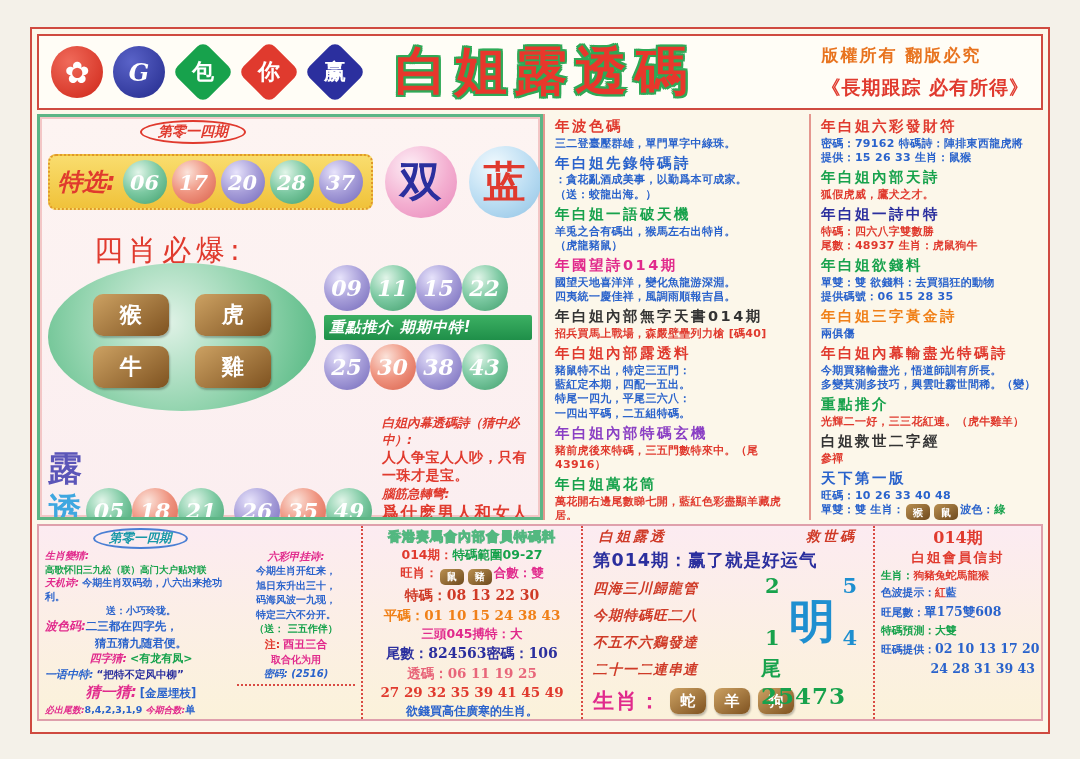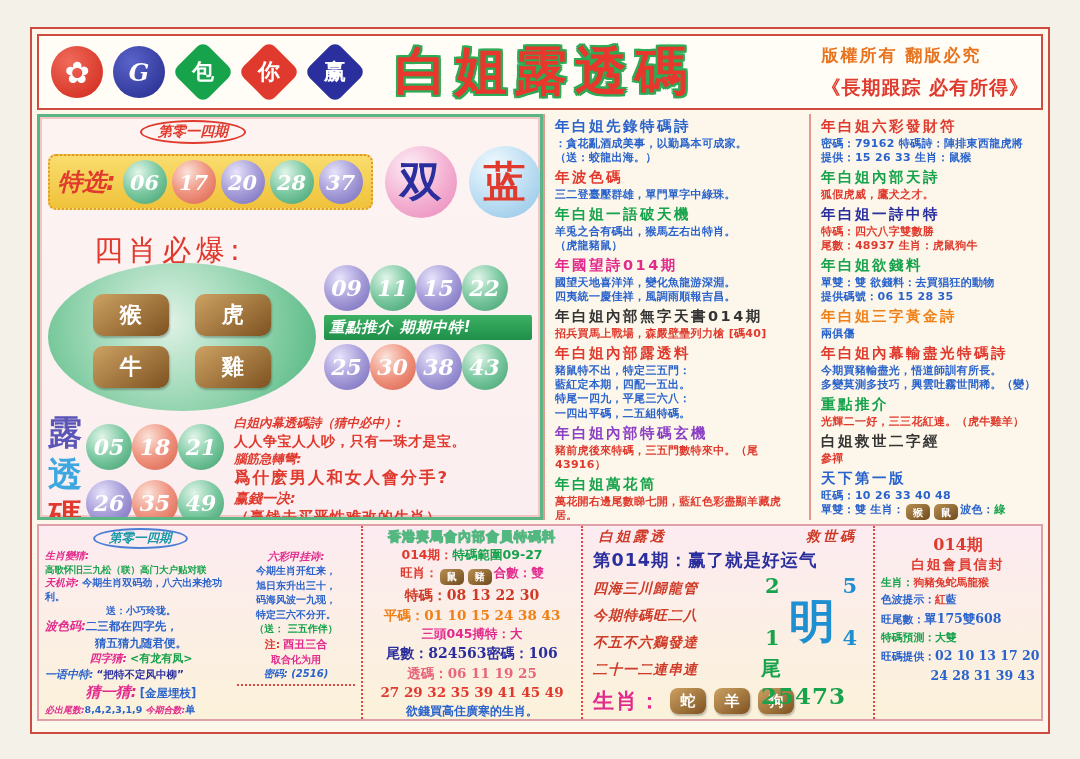--- a/index.html
+++ b/index.html
@@ -47,39 +47,39 @@
   .ellipse{width:272px;height:148px;border-radius:50%;background:radial-gradient(circle at 45% 40%,#dff2e6,#8ed2ab 55%,#4cb47c);display:flex;align-items:center;justify-content:center}
   .chipgrid{display:grid;grid-template-columns:repeat(2,76px);gap:10px 26px;margin-top:8px}
   .chip{display:flex;align-items:center;justify-content:center;background:linear-gradient(145deg,#cda263,#7e5220);border-radius:10px;color:#fff;font-weight:bold;box-shadow:1px 2px 2px rgba(0,0,0,.25)}
   .chip.lg{width:76px;height:42px;font-size:22px}
   .numblock{width:212px;display:flex;flex-direction:column;gap:4px;margin-top:2px}
   .ballrow{display:flex;}
   .promo{background:linear-gradient(180deg,#3cb063,#1f8f49);color:#fff;font-weight:bold;font-style:italic;font-size:15px;letter-spacing:1px;padding:3px 6px;white-space:nowrap;border-radius:2px}
   .lp-bot{display:flex;margin-top:4px;gap:6px}
   .lutou{display:flex;align-items:center;gap:4px}
   .lutouchars{display:flex;flex-direction:column;gap:8px;font-weight:bold;font-size:34px;line-height:1;font-family:"DejaVu Serif",serif}
-  .lutouballs{display:flex;flex-direction:column;gap:10px;margin-top:2px}
+  .lutouballs{display:flex;flex-direction:row;gap:10px;margin-top:2px}
   .lp-poem{flex:1;padding-left:4px;line-height:1.32}
   .pm-title{color:#e03a2e;font-weight:bold;font-style:italic;font-size:12.5px}
   .pm-line{color:#e03a2e;font-weight:bold;font-size:14px;letter-spacing:.5px}
   .pm-brain{color:#e03a2e;font-weight:bold;font-style:italic;font-size:12.5px;margin-top:1px}
   .pm-q{color:#e03a2e;font-weight:bold;font-size:16.5px;letter-spacing:2px}
   .pm-win{color:#e03a2e;font-weight:bold;font-style:italic;font-size:14px}
   .pm-ans{color:#e03a2e;font-weight:bold;font-size:15px;letter-spacing:1px}
   
   .sec{margin-bottom:3px}
   .sh{font-weight:bold;font-size:14.5px;letter-spacing:2.5px;line-height:1.35;white-space:nowrap}
   .sl{font-weight:bold;font-size:11px;line-height:1.3;letter-spacing:.3px}
   .chip-sm{display:inline-flex;align-items:center;justify-content:center;min-width:24px;height:16px;padding:0 3px;border-radius:5px;background:linear-gradient(145deg,#b98f50,#6f4a1e);color:#fff;font-size:10px;vertical-align:-3px;margin:0 2px}
   
   .bottom{display:flex;margin-top:4px;height:197px;border:2px solid #dfa0ac;background:linear-gradient(180deg,#fcebf1,#fbf2da)}
   .b-left{width:322px;position:relative;padding:2px 6px;overflow:hidden}
   .b-mid{width:222px;border-left:2px dotted #d94a42;border-right:2px dotted #d94a42;text-align:center;padding:2px 3px;overflow:hidden}
   .b-savior{width:292px;border-right:2px dotted #d94a42;padding:2px 10px;position:relative;overflow:hidden}
-  .b-right{flex:1;padding:9px 6px;overflow:hidden}
+  .b-right{flex:1;padding:2px 6px;overflow:hidden}
   .bl-hdr{display:flex;align-items:center}
   .oval-blue{width:fit-content;border:2px solid #4a7fd4;border-radius:50%;color:#1898a8;font-style:italic;font-weight:bold;font-size:12.5px;padding:0 14px;margin-left:48px}
   .bl-cols{display:flex}
   .bl-c1{width:192px;line-height:1.4;font-size:10px}
   .bl-c2{flex:1;text-align:center;line-height:1.45;font-size:10px}
   .lbl-m{color:#e12a8c;font-weight:bold;font-style:italic}
   .dotline{border-top:2px dotted #d94a42;margin:2px 0}
   
   .bm-hdr{font-weight:bold;font-size:13px;letter-spacing:1px;color:#f6bcd4;-webkit-text-stroke:1px #53b880;white-space:nowrap}
   .bm-line{font-weight:bold;font-size:12.5px;line-height:1.45;white-space:nowrap}
@@ -195,27 +195,27 @@
          <div class="pm-brain">腦筋急轉彎:</div>
          <div class="pm-q">爲什麽男人和女人會分手?</div>
          <div class="pm-win">赢錢一决:</div>
          <div class="pm-ans">（赢钱去买恶性难改的生肖）</div>
        </div>
      </div>
    </div>
 
    <div class="col-mid">
      <div class="sec">
+       <div class="sh t-red">年波色碼</div>
+       <div class="sl t-blue">三二登臺壓群雄，單門單字中綠珠。</div>
+     </div>
+     <div class="sec">
        <div class="sh t-blue">年白姐先錄特碼詩</div>
        <div class="sl t-blue">：貪花亂酒成美事，以勤爲本可成家。</div>
        <div class="sl t-blue">（送：蛟龍出海。）</div>
-     </div>
-     <div class="sec">
-       <div class="sh t-red">年波色碼</div>
-       <div class="sl t-blue">三二登臺壓群雄，單門單字中綠珠。</div>
      </div>
      <div class="sec">
        <div class="sh t-green">年白姐一語破天機</div>
        <div class="sl t-blue">羊兎之合有碼出，猴馬左右出特肖。</div>
        <div class="sl t-blue">（虎龍豬鼠）</div>
      </div>
      <div class="sec">
        <div class="sh t-mag">年國望詩014期</div>
        <div class="sl t-blue">國望天地喜洋洋，變化魚龍游深淵。</div>
        <div class="sl t-blue">四夷統一慶佳祥，風調雨順報吉昌。</div>

